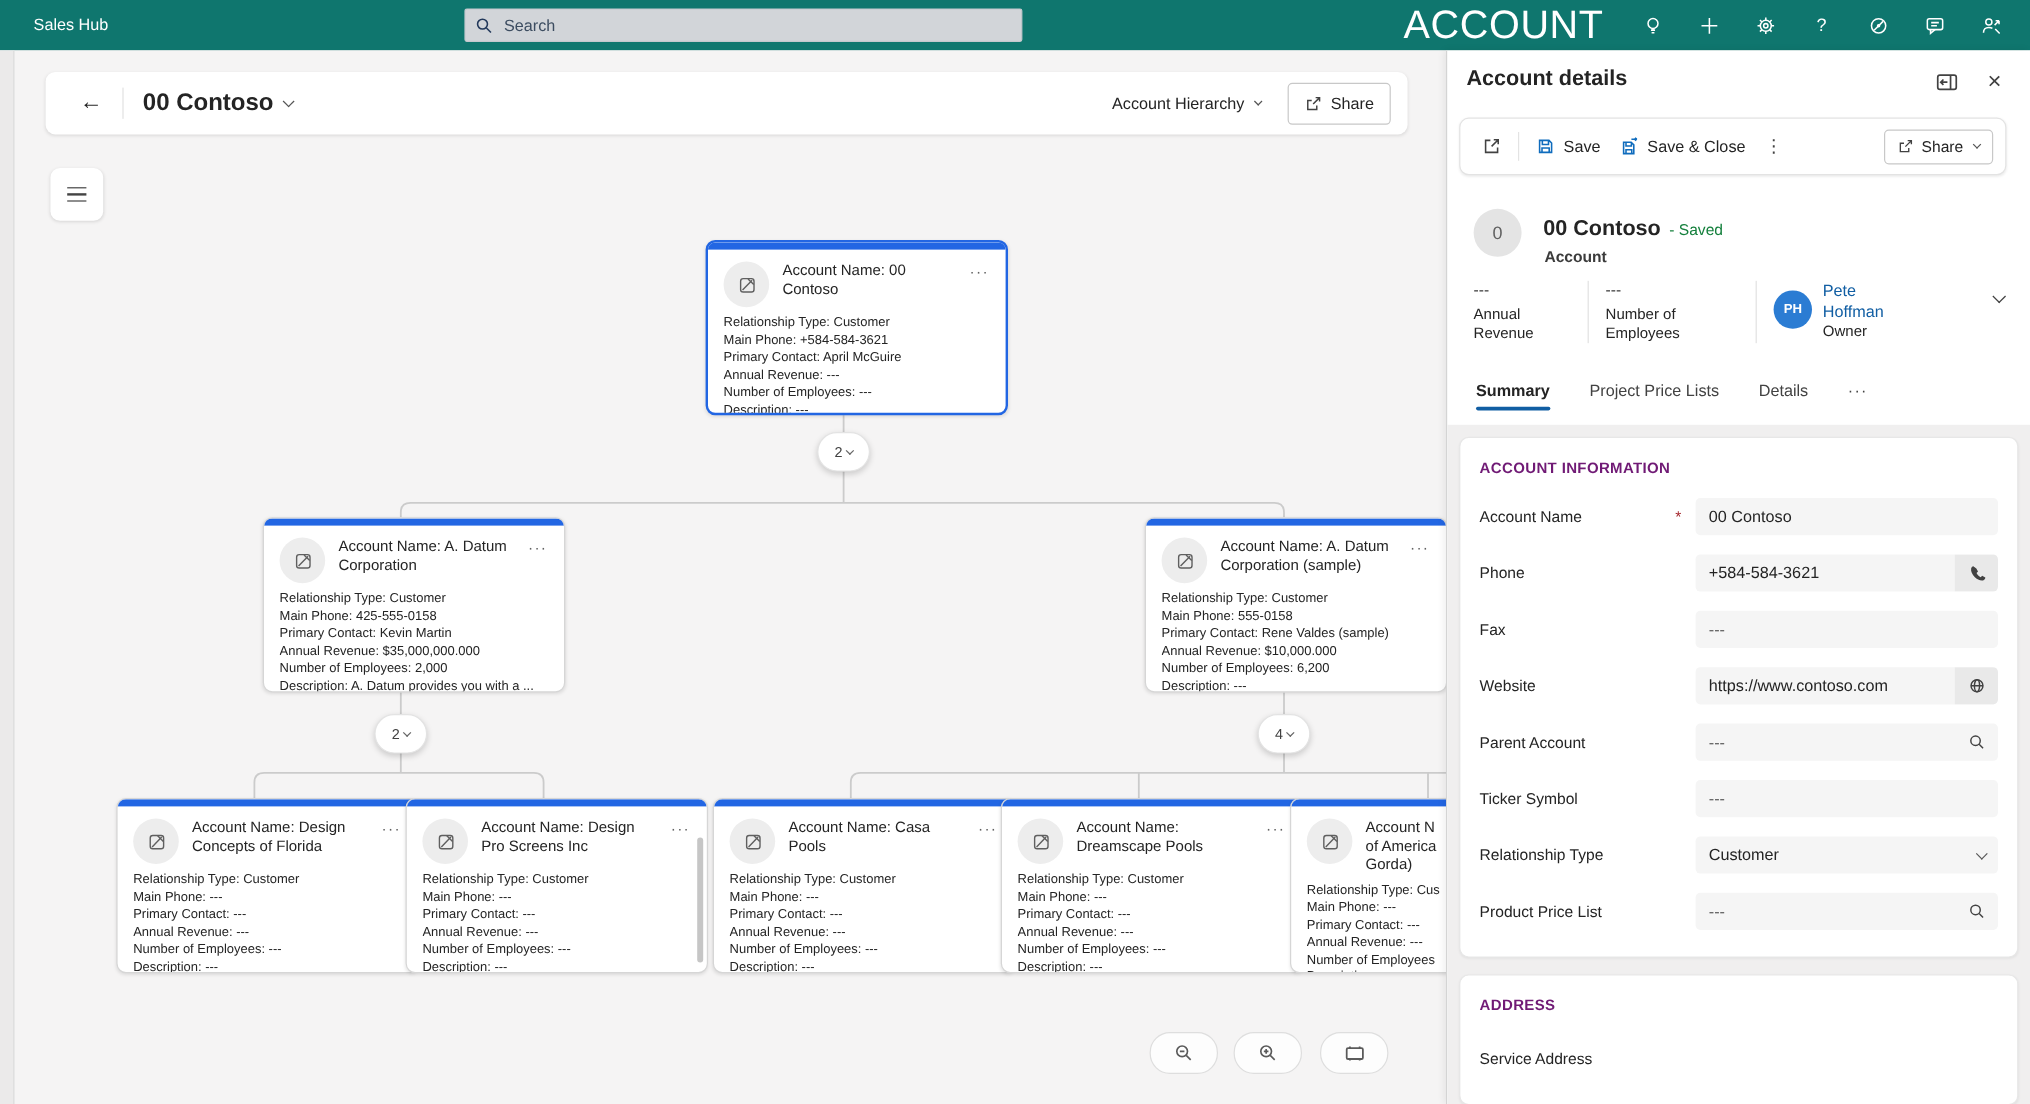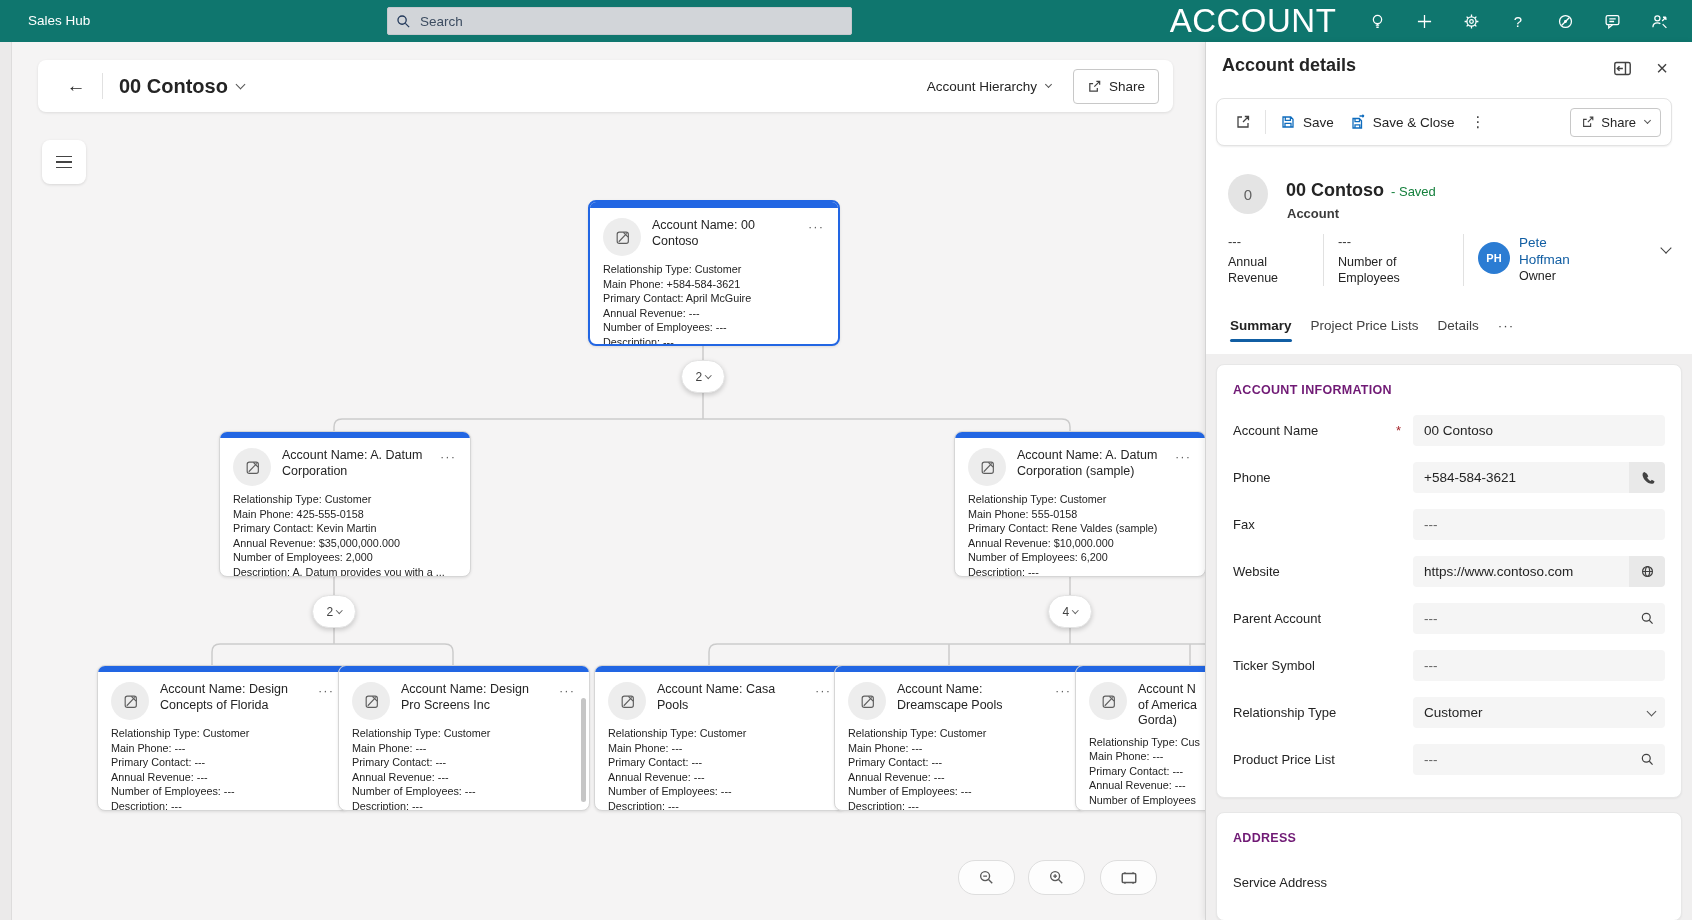--- a/index.html
+++ b/index.html
@@ -79,21 +79,21 @@
   .stat .sl{font-size:12.5px;color:#242424;line-height:16px;}
   .stat.s1{width:96px;}
   .stat.s2{width:126px;}
   .owner{display:flex;gap:9px;border:none;padding:0;margin:0;}
   .owner-av{flex:none;width:32px;height:32px;border-radius:50%;background:#2b7cd3;color:#fff;font-size:11px;font-weight:700;display:flex;align-items:center;justify-content:center;margin-top:8px;}
   .owner-name{font-size:13.5px;color:#115ea3;line-height:17px;width:72px;cursor:pointer;}
   .owner-role{font-size:12.5px;color:#242424;margin-top:1px;}
   .rec-chev{position:absolute;right:22px;top:196px;cursor:pointer;}
   .rec-chev .chev{width:8px;height:8px;border-color:#424242;margin:0;}
 
-  .tabs{position:absolute;left:24px;top:276px;display:flex;gap:19px;font-size:13.5px;color:#424242;align-items:flex-end;}
+  .tabs{position:absolute;left:24px;top:276px;display:flex;gap:33px;font-size:13.5px;color:#424242;align-items:flex-end;}
   .tab{cursor:pointer;padding-bottom:9px;position:relative;}
   .tab.active{font-weight:700;color:#242424;}
   .tab.active::after{content:"";position:absolute;left:0;right:0;bottom:0;height:3px;border-radius:2px;background:#115ea3;}
   .tab.more{letter-spacing:1px;color:#424242;padding-bottom:9px;}
 
   .panel-sections{position:absolute;left:0;right:0;top:312px;bottom:0;background:#f0efef;padding:10px 10px 0 10px;overflow:hidden;}
   .sec-card{background:#fff;border:1px solid #e7e7e7;border-radius:8px;box-shadow:0 1px 2px rgba(0,0,0,.05);padding:18px 16px 14px 16px;margin-bottom:14px;}
   .sec-title{font-size:12.5px;font-weight:700;letter-spacing:.3px;color:#701a75;margin-bottom:10px;}
   .f-row{display:grid;grid-template-columns:180px 1fr;align-items:center;min-height:47px;}
   .f-label{font-size:13px;color:#242424;display:flex;align-items:center;}

